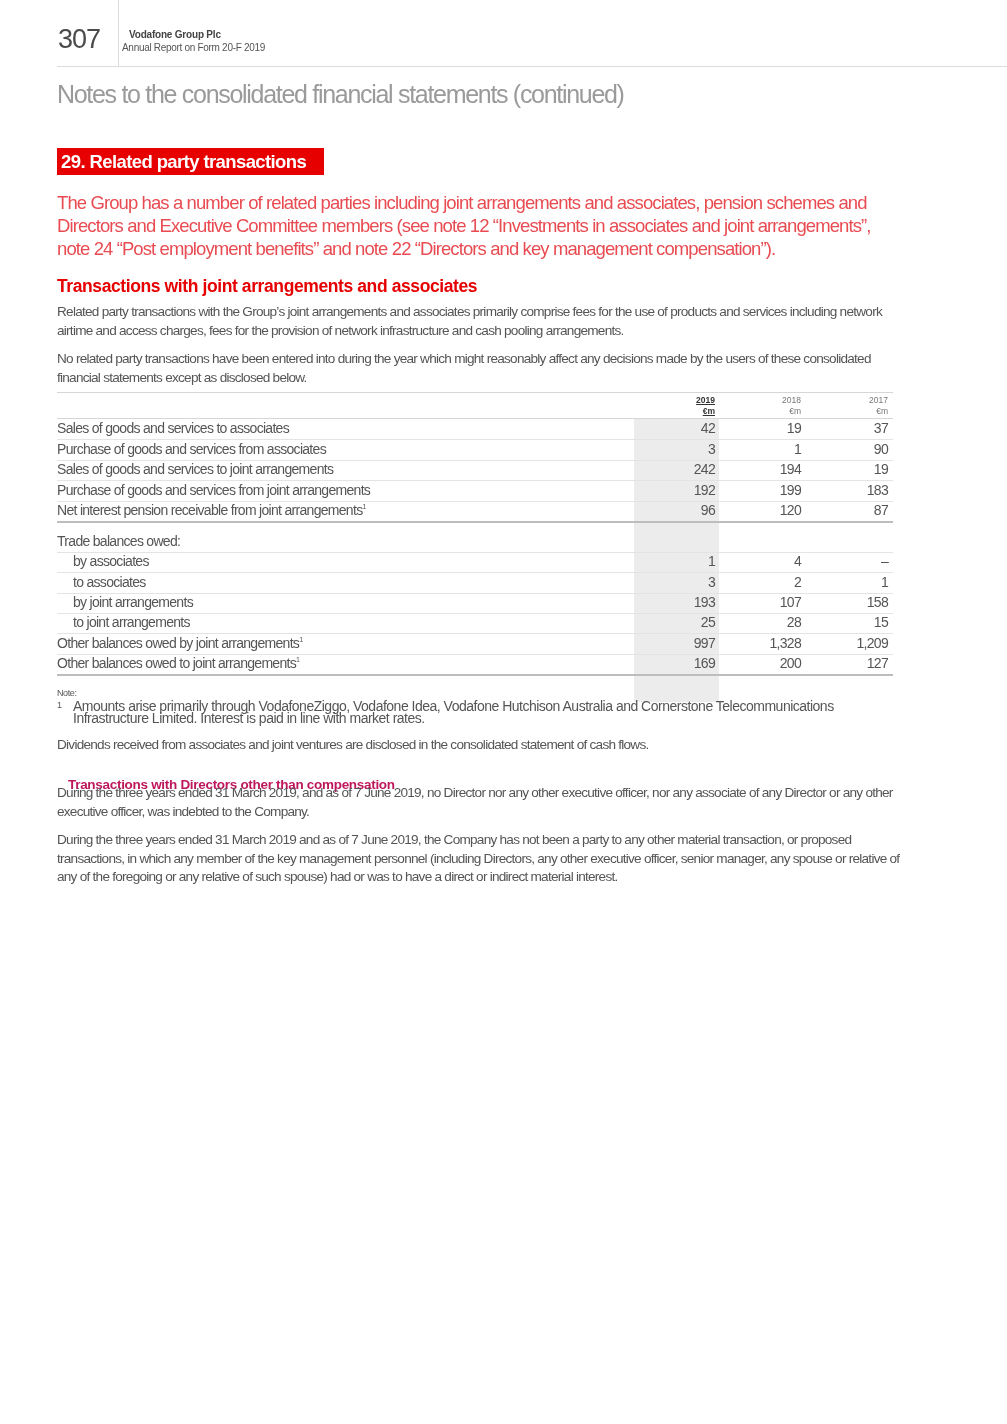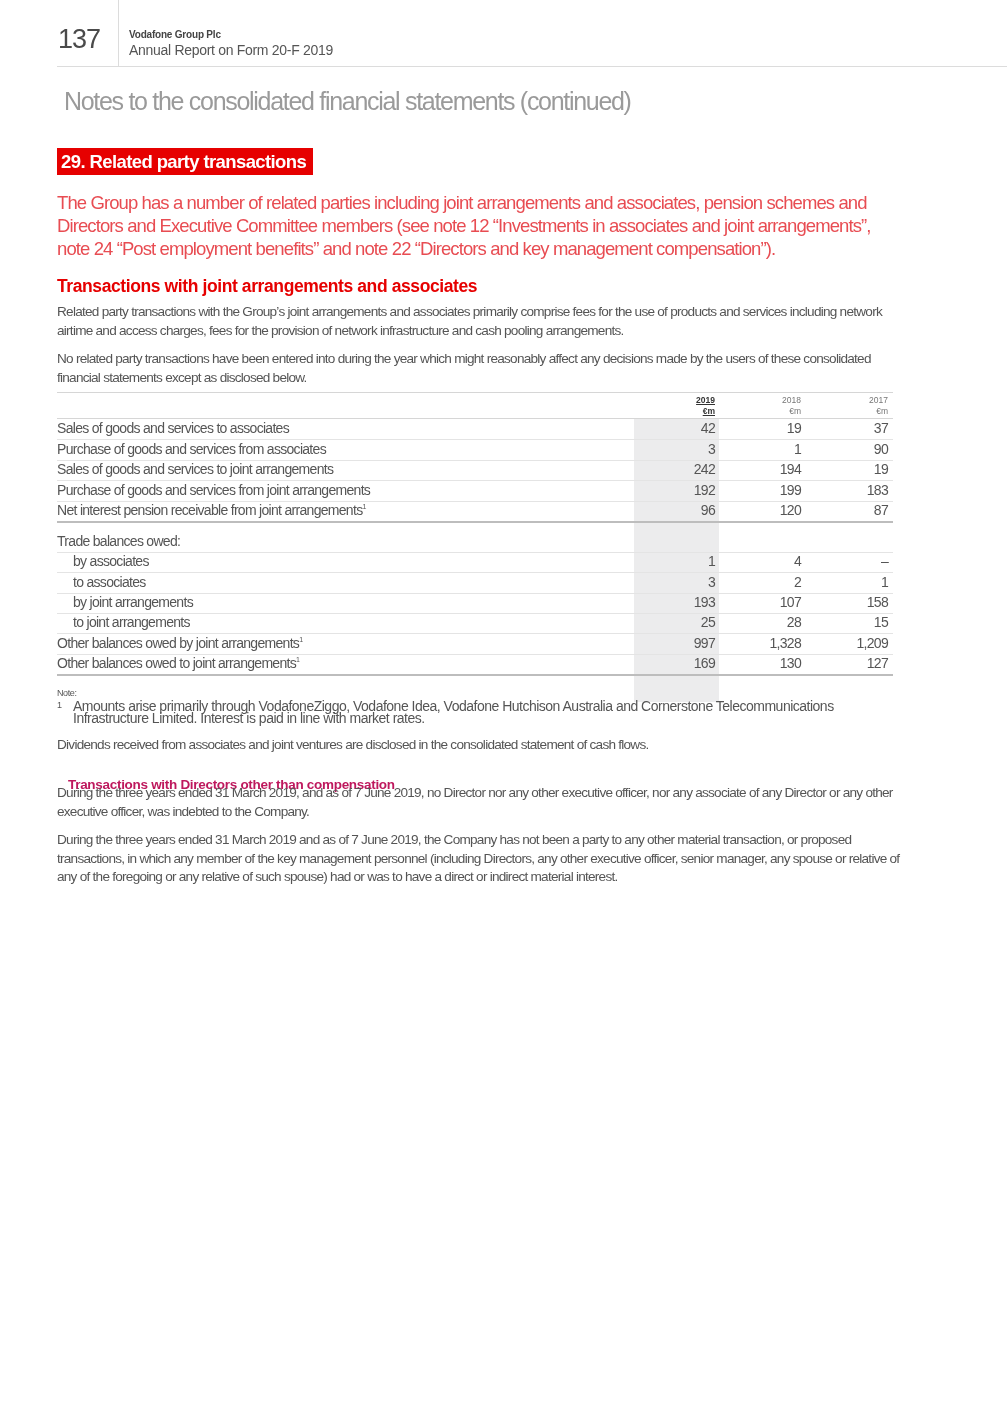--- a/index.html
+++ b/index.html
@@ -4,24 +4,24 @@
 <style>
   html, body { margin: 0; padding: 0; background: #ffffff; }
   body {
     width: 1007px; height: 1424px; position: relative; overflow: hidden;
     font-family: "Liberation Sans", "DejaVu Sans", sans-serif; color: #555;
   }
   .vline { position: absolute; left: 118px; top: 0; width: 1px; height: 66px; background: #dcdcdc; }
   .hrule { position: absolute; left: 57px; right: 0; top: 66px; height: 1px; background: #dcdcdc; }
   .page-num { position: absolute; left: 58px; top: 24px; font-size: 27px; color: #4a4a4a; letter-spacing: -1px; font-weight: 300; }
   .company { position: absolute; left: 129px; top: 29px; font-size: 10px; font-weight: bold; color: #444; letter-spacing: -0.2px; }
-  .report { position: absolute; left: 129px; top: 42px; font-size: 14px; color: #555; letter-spacing: -0.3px; text-align: right; }
+  .report { position: absolute; left: 122px; top: 42px; font-size: 10px; color: #555; letter-spacing: -0.3px; text-align: right; }
   .section-title { position: absolute; left: 57px; top: 80px; font-size: 25px; color: #9a9a9a; letter-spacing: -1.3px; font-weight: normal; }
   .note-heading {
-    position: absolute; left: 57px; top: 148px; height: 27px; padding: 0 7px 0 4px;
+    position: absolute; left: 57px; top: 148px; height: 27px; padding: 0 18px 0 4px;
     background: #e60000; color: #fff; font-size: 18.5px; font-weight: bold; line-height: 27px; letter-spacing: -0.6px;
   }
   .intro {
     position: absolute; left: 57px; top: 191px; width: 850px;
     color: #e84c52; font-size: 18.5px; line-height: 23px; letter-spacing: -0.9px; margin: 0;
   }
   .sub-heading { position: absolute; left: 57px; top: 276px; font-size: 17.5px; font-weight: bold; color: #e60000; letter-spacing: -0.4px; margin: 0; }
   .para { position: absolute; left: 57px; width: 850px; font-size: 13.6px; line-height: 18.5px; color: #555; letter-spacing: -0.75px; margin: 0; }
   .p1 { top: 303px; }
   .p2 { top: 350px; }
@@ -50,25 +50,25 @@
   .dividends { position: absolute; left: 57px; top: 737px; font-size: 13.6px; color: #555; letter-spacing: -0.75px; margin: 0; }
   .sub2 { position: absolute; left: 57px; top: 766px; font-size: 13.5px; font-weight: bold; color: #be185d; letter-spacing: -0.3px; margin: 11px; }
   .p3 { top: 784px; }
   .p4 { top: 831px; }
 </style>
 </head>
 <body>
 
 <div class="vline"></div>
 <div class="hrule"></div>
-<div class="page-num">137</div>
+<div class="page-num">307</div>
 <div class="company">Vodafone Group Plc</div>
 <div class="report">Annual Report on Form 20-F 2019</div>
 
-<h1 class="section-title" style="margin:7px">Notes to the consolidated financial statements (continued)</h1>
+<h1 class="section-title" style="margin:0">Notes to the consolidated financial statements (continued)</h1>
 
 <div class="note-heading">29. Related party transactions</div>
 
 <p class="intro">
   <span>The Group has a number of related parties including joint arrangements and associates, pension schemes and</span><br>
   <span>Directors and Executive Committee members (see note 12 “Investments in associates and joint arrangements”,</span><br>
   <span>note 24 “Post employment benefits” and note 22 “Directors and key management compensation”).</span>
 </p>
 
 <h2 class="sub-heading">Transactions with joint arrangements and associates</h2>
@@ -153,21 +153,21 @@
   </div>
   <div class="row" style="top:242px">
     <span class="lbl"><span>Other balances owed by joint arrangements</span><sup>1</sup></span>
     <span class="v v1">997</span>
     <span class="v v2">1,328</span>
     <span class="v v3">1,209</span>
   </div>
   <div class="row last" style="top:262px">
     <span class="lbl"><span>Other balances owed to joint arrangements</span><sup>1</sup></span>
     <span class="v v1">169</span>
-    <span class="v v2">130</span>
+    <span class="v v2">200</span>
     <span class="v v3">127</span>
   </div>
 </div>
 
 <div class="note-label">Note:</div>
 <div class="note-num">1</div>
 <p class="note-text">Amounts arise primarily through VodafoneZiggo, Vodafone Idea, Vodafone Hutchison Australia and Cornerstone Telecommunications Infrastructure Limited. Interest is paid in line with market rates.</p>
 
 <p class="dividends">Dividends received from associates and joint ventures are disclosed in the consolidated statement of cash flows.</p>
 

